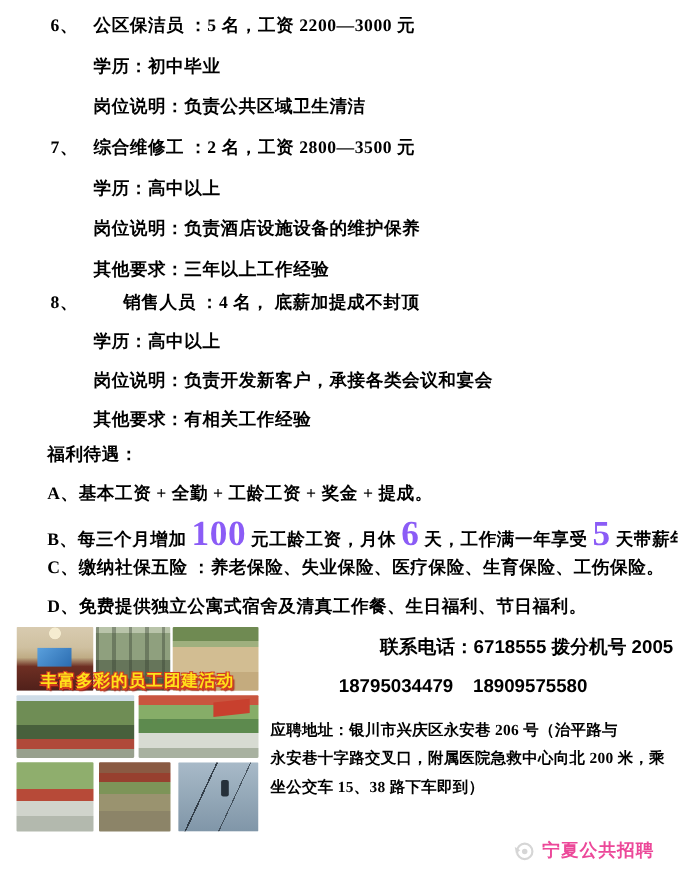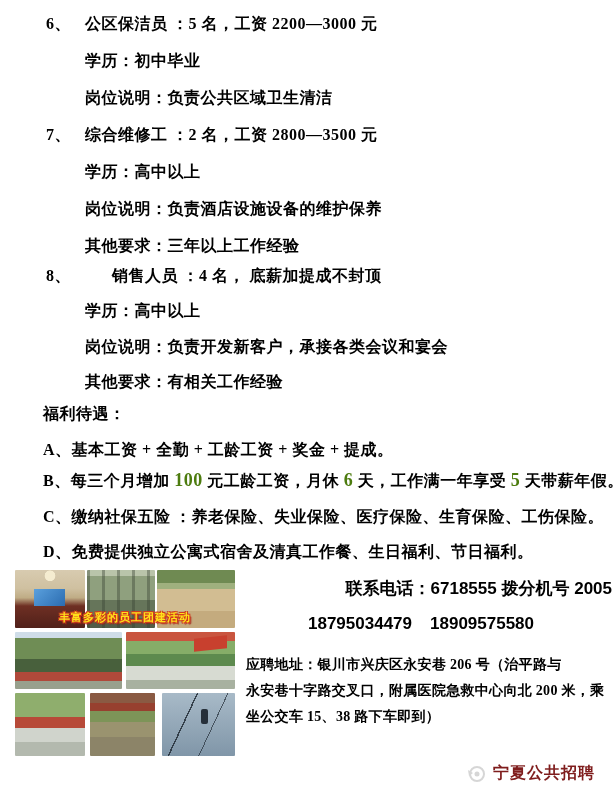--- a/index.html
+++ b/index.html
@@ -8,21 +8,21 @@
     font-family:"Liberation Serif","DejaVu Serif",serif;
     font-weight:bold;color:#000;
   }
   .line{position:absolute;left:0;width:616px;font-size:16px;letter-spacing:.5px;white-space:nowrap;line-height:20px;}
   .num{position:absolute;left:46px;}
   .jtitle{position:absolute;left:85px;}
   .jtitle.t8{left:112px;}
   .sub{position:absolute;left:85px;}
   .welf{position:absolute;left:43px;font-family:Liberation Serif, serif;}
   .bline{position:absolute;left:43px;top:468px;width:573px;font-size:16px;letter-spacing:.5px;white-space:nowrap;line-height:26px;}
-  .red-big{color:#4d7c0f;font-size:18px;line-height:1;}
+  .red-big{color:#8b5cf6;font-size:32px;line-height:1;}
 
   
   .collage{position:absolute;left:15px;top:570px;width:220px;height:186px;}
   .photo{position:absolute;border-radius:1px;}
   .p1{left:0;top:0;width:70px;height:58px;
       background:
         radial-gradient(circle at 50% 10%, #f5ecd0 0 8%, rgba(0,0,0,0) 9%),
         linear-gradient(180deg,#d8cbb0 0%,#cfc0a0 32%,#bfac85 48%,#6e2f23 62%,#50201a 100%);}
   .p1::after{content:"";position:absolute;left:27%;top:32%;width:44%;height:30%;
       background:linear-gradient(135deg,#5aa0dd,#2b6cb0);}
@@ -44,35 +44,35 @@
       background:linear-gradient(180deg,#8a5a43 0 16%,#97402f 16% 28%,#7d9458 28% 46%,#9a936f 46% 70%,#8c8468 70%);}
   .p8{left:147px;top:123px;width:73px;height:63px;
       background:
         linear-gradient(115deg,rgba(0,0,0,0) 0 34%,rgba(35,45,55,.85) 34% 35.5%,rgba(0,0,0,0) 35.5% 64%,rgba(35,45,55,.7) 64% 65%,rgba(0,0,0,0) 65%),
         linear-gradient(180deg,#a8bac8,#8096a8);}
   .p8::after{content:"";position:absolute;left:54%;top:26%;width:7px;height:15px;
       background:#26303a;border-radius:2px;}
   .collage-caption{
       position:absolute;left:0;top:40px;width:220px;text-align:center;
       font-family:"Liberation Sans","DejaVu Sans",sans-serif;
-      font-size:11px;font-weight:bold;letter-spacing:1px;color:#ffe11a;
+      font-size:15px;font-weight:bold;letter-spacing:1px;color:#ffe11a;
       text-shadow:1px 1px 0 #d43b1f,-1px -1px 0 #d43b1f,1px -1px 0 #d43b1f,-1px 1px 0 #d43b1f,2px 2px 1px rgba(160,30,20,.8);
       white-space:nowrap;}
 
   
   .contact{position:absolute;left:246px;top:577px;width:366px;}
   .phone-main{font-family:"Liberation Sans","DejaVu Sans",sans-serif;font-size:17px;font-weight:bold;white-space:nowrap;text-align:right;}
   .phone-numbers{font-family:"Liberation Sans","DejaVu Sans",sans-serif;font-size:17px;font-weight:bold;margin-top:14px;padding-left:62px;white-space:nowrap;}
   .phone-numbers .gap{display:inline-block;width:18px;}
   .address{margin-top:18px;font-size:14px;line-height:26px;letter-spacing:.3px;}
   .address span{display:block;white-space:nowrap;}
 
   
   .watermark{position:absolute;left:466px;top:763px;display:flex;align-items:center;gap:7px;
-      color:#7f1d1d;font-family:"Liberation Sans","DejaVu Sans",sans-serif;
+      color:#ec4899;font-family:"Liberation Sans","DejaVu Sans",sans-serif;
       font-size:16px;font-weight:bold;letter-spacing:1px;white-space:nowrap;}
   .wm-icon{width:20px;height:20px;flex:0 0 auto;}
 </style>
 </head>
 <body>
 
 <div>
 
   <div class="line" style="top:14px">
     <span class="num">6、</span>

